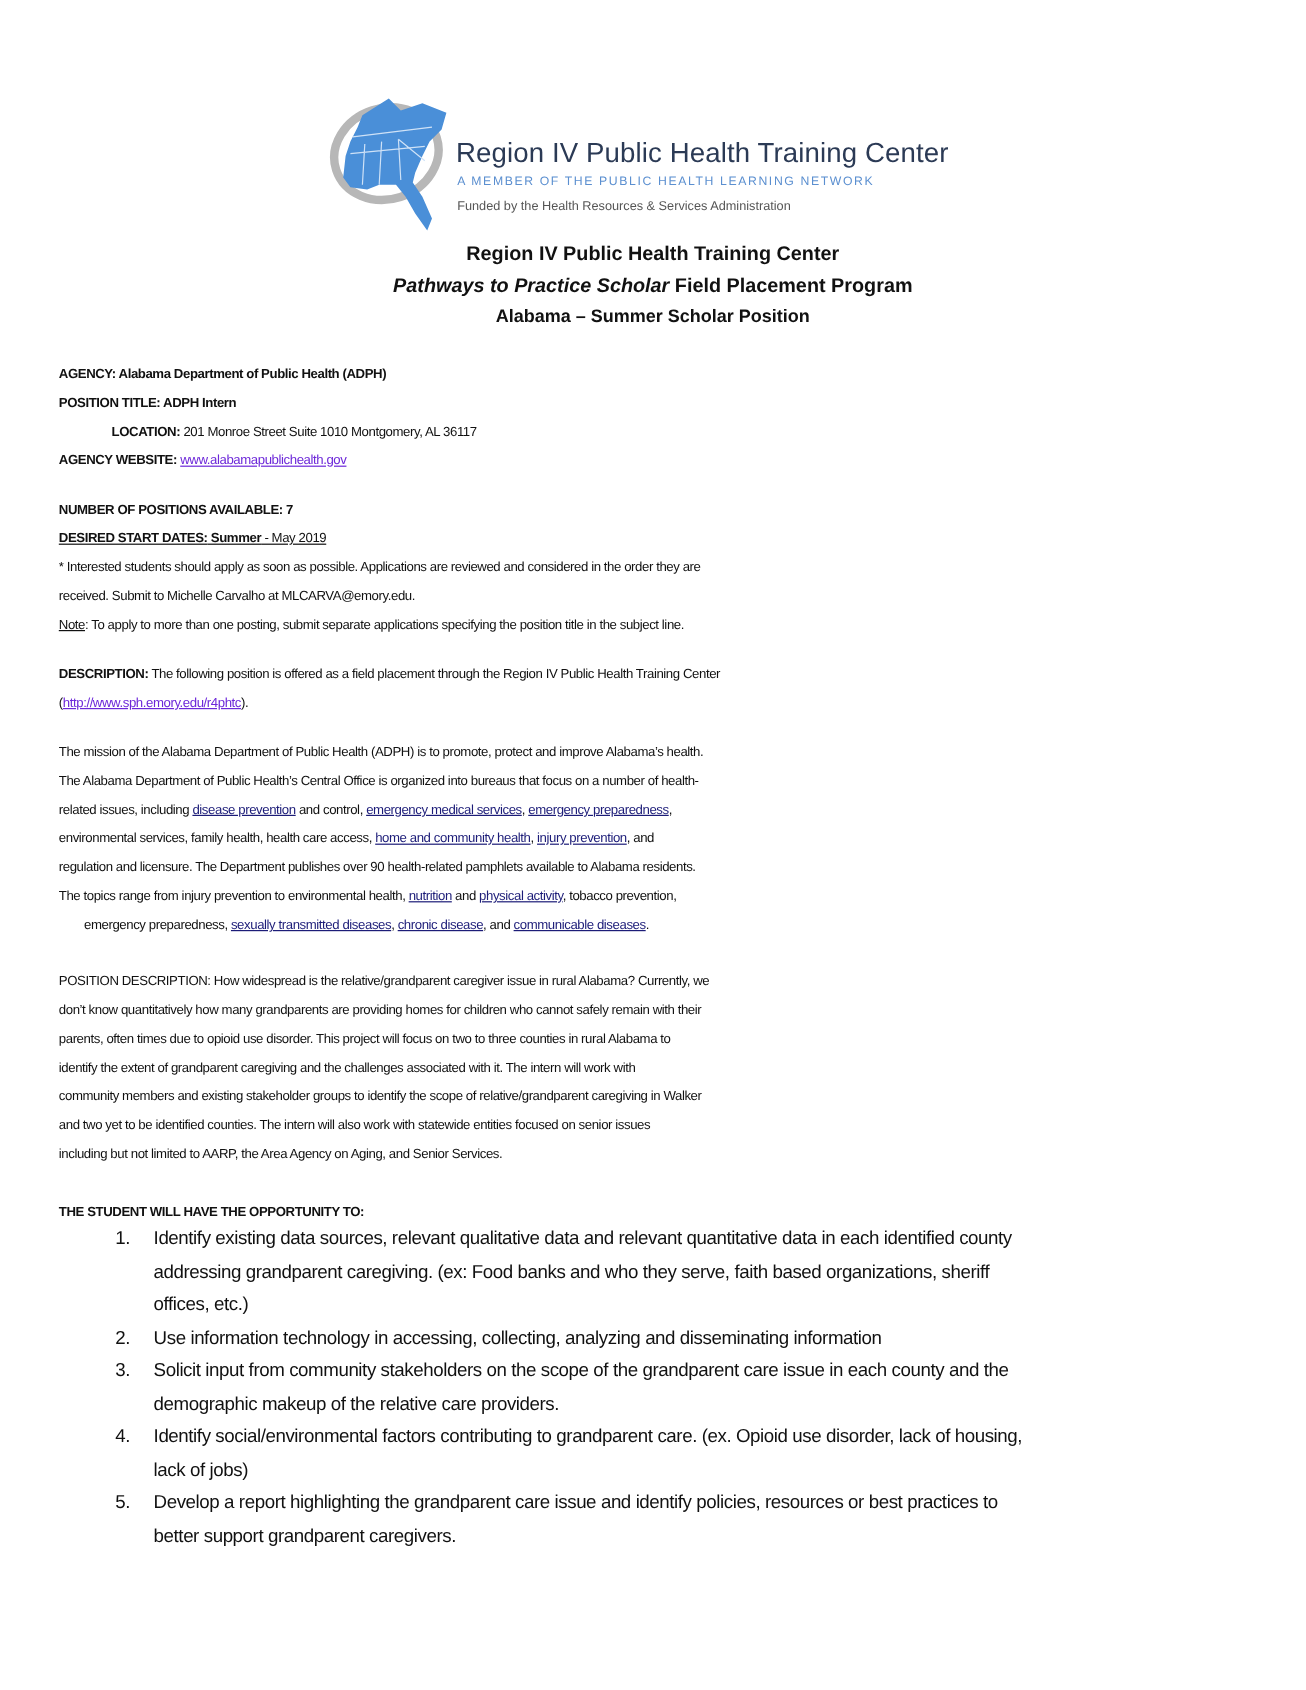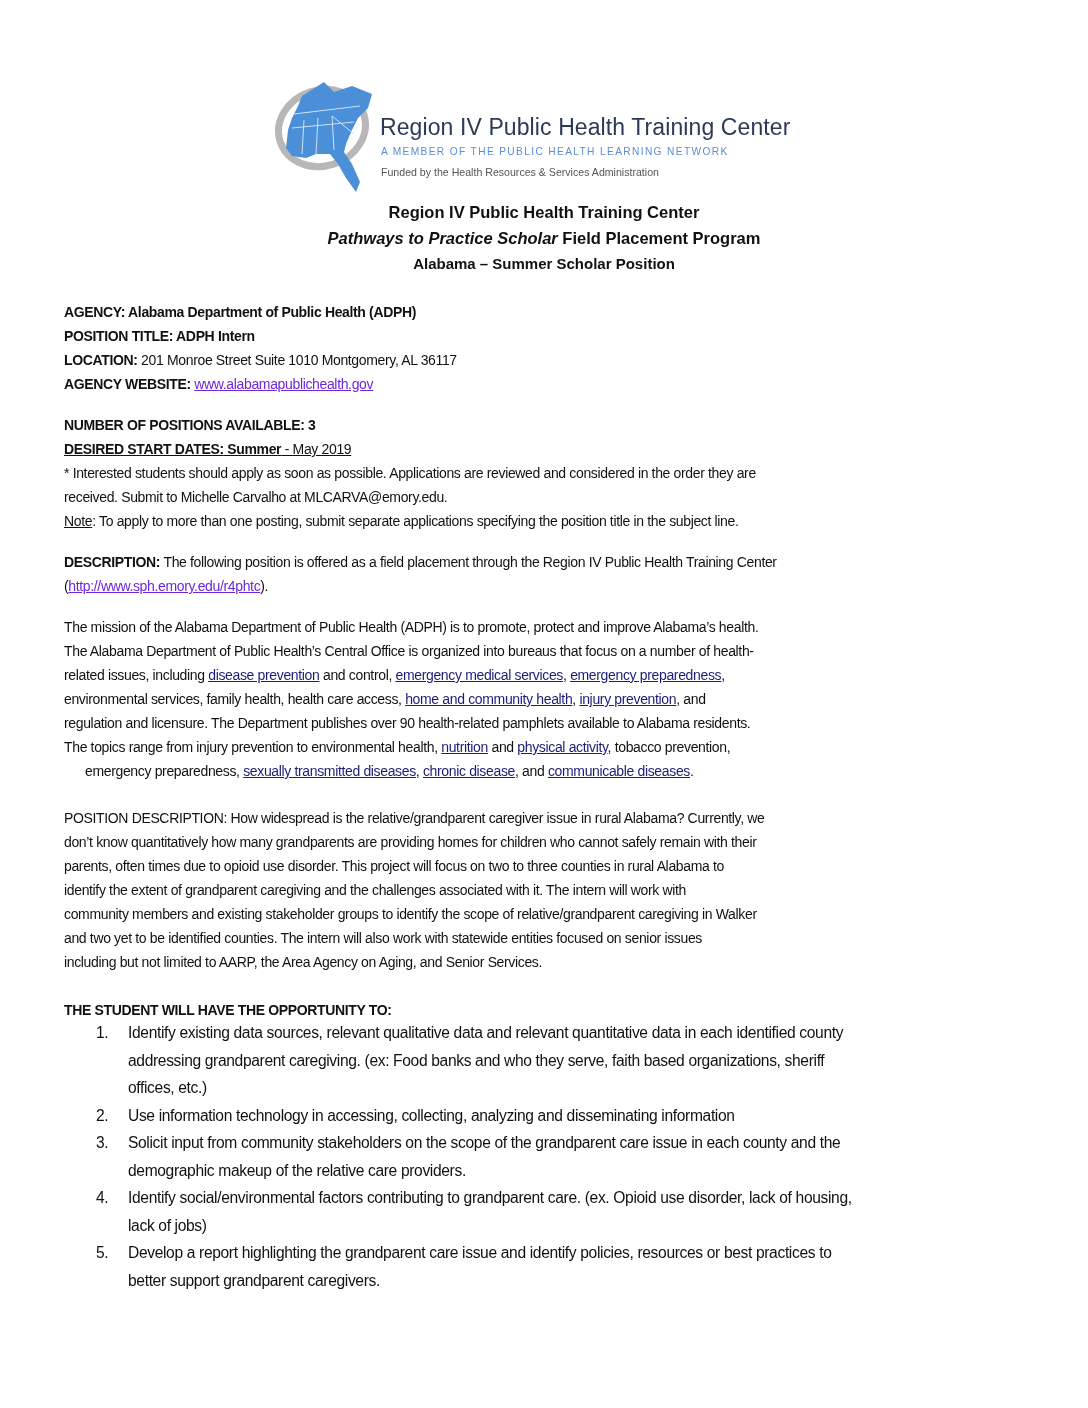--- a/index.html
+++ b/index.html
@@ -18,21 +18,21 @@
                white-space: nowrap; }
 
   
   .hdr { position: absolute; left: 0; width: 1088px; text-align: center; font-weight: bold;
          white-space: nowrap; }
   .hdr1 { top: 203px; font-size: 16.5px; }
   .hdr2 { top: 229px; font-size: 16.5px; }
   .hdr3 { top: 255px; font-size: 15px; }
   .hdr2 i { font-style: italic; }
 
-  .txt { position: absolute; left: 64px; font-size: 14px; line-height: 24px; white-space: nowrap;
+  .txt { position: absolute; left: 49px; font-size: 11px; line-height: 24px; white-space: nowrap;
          letter-spacing: -0.35px; }
   .b { font-weight: bold; }
   .u { text-decoration: underline; }
   .lnk-blue { color: #6d28d9; text-decoration: underline; }
   .lnk-navy { color: #1c1c78; text-decoration: underline; }
 
   .list { position: absolute; left: 64px; font-size: 15.6px; line-height: 27.5px; letter-spacing: -0.35px; }
   .li { position: relative; padding-left: 64px; white-space: nowrap; }
   .li .num { position: absolute; left: 32px; top: 0; }
 </style>
@@ -51,24 +51,24 @@
     <div class="logo-sub">A MEMBER OF THE PUBLIC HEALTH LEARNING NETWORK</div>
     <div class="logo-fund">Funded by the Health Resources &amp; Services Administration</div>
   </div>
 
   <div class="hdr hdr1">Region IV Public Health Training Center</div>
   <div class="hdr hdr2"><i>Pathways to Practice Scholar</i><span> Field Placement Program</span></div>
   <div class="hdr hdr3">Alabama – Summer Scholar Position</div>
 
   <div class="txt b" style="top:300px;"><span>AGENCY:</span><span> Alabama Department of Public Health (ADPH)</span></div>
   <div class="txt" style="top:324px;"><span class="b">POSITION TITLE:</span><span class="b"> ADPH Intern</span></div>
-  <div class="txt" style="top:348px;"><span class="b">LOCATION:</span><span> 201 Monroe Street Suite 1010 Montgomery, AL 36117</span></div>
+  <div class="txt" style="top:348px;margin-left:44px;"><span class="b">LOCATION:</span><span> 201 Monroe Street Suite 1010 Montgomery, AL 36117</span></div>
   <div class="txt" style="top:372px;"><span class="b">AGENCY WEBSITE:</span> <a class="lnk-blue">www.alabamapublichealth.gov</a></div>
 
-  <div class="txt b" style="top:413px;">NUMBER OF POSITIONS AVAILABLE: 3</div>
+  <div class="txt b" style="top:413px;">NUMBER OF POSITIONS AVAILABLE: 7</div>
   <div class="txt" style="top:437px;text-decoration:underline;"><span class="b">DESIRED START DATES:</span><span class="b"> Summer</span><span> - May 2019</span></div>
   <div class="txt" style="top:461px;">* Interested students should apply as soon as possible. Applications are reviewed and considered in the order they are</div>
   <div class="txt" style="top:485px;">received. Submit to Michelle Carvalho at MLCARVA@emory.edu.</div>
   <div class="txt" style="top:509px;"><span class="u">Note</span><span>: To apply to more than one posting, submit separate applications specifying the position title in the subject line.</span></div>
 
   <div class="txt" style="top:550px;"><span class="b">DESCRIPTION:</span><span> The following position is offered as a field placement through the Region IV Public Health Training Center</span></div>
   <div class="txt" style="top:574px;"><span>(</span><a class="lnk-blue">http://www.sph.emory.edu/r4phtc</a><span>).</span></div>
 
   <div class="txt" style="top:615px;">The mission of the Alabama Department of Public Health (ADPH) is to promote, protect and improve Alabama’s health.</div>
   <div class="txt" style="top:639px;">The Alabama Department of Public Health’s Central Office is organized into bureaus that focus on a number of health-</div>

